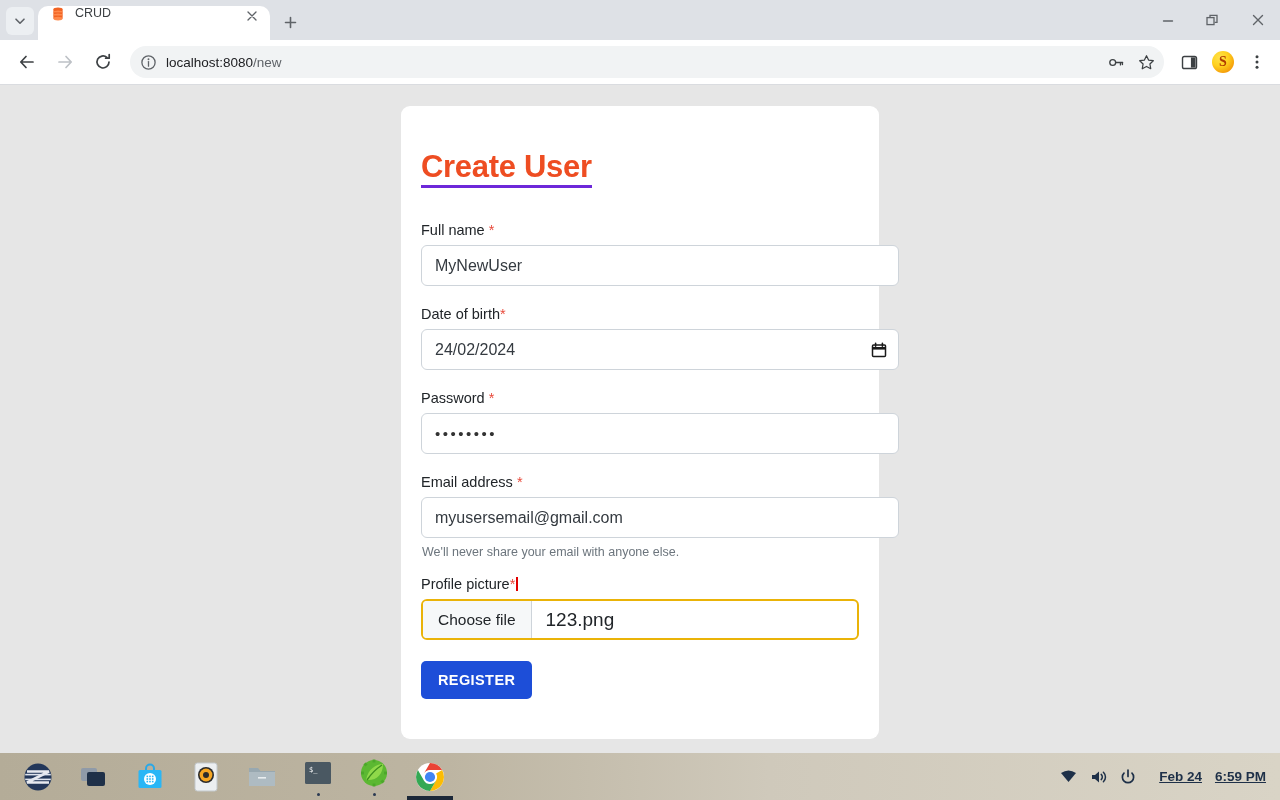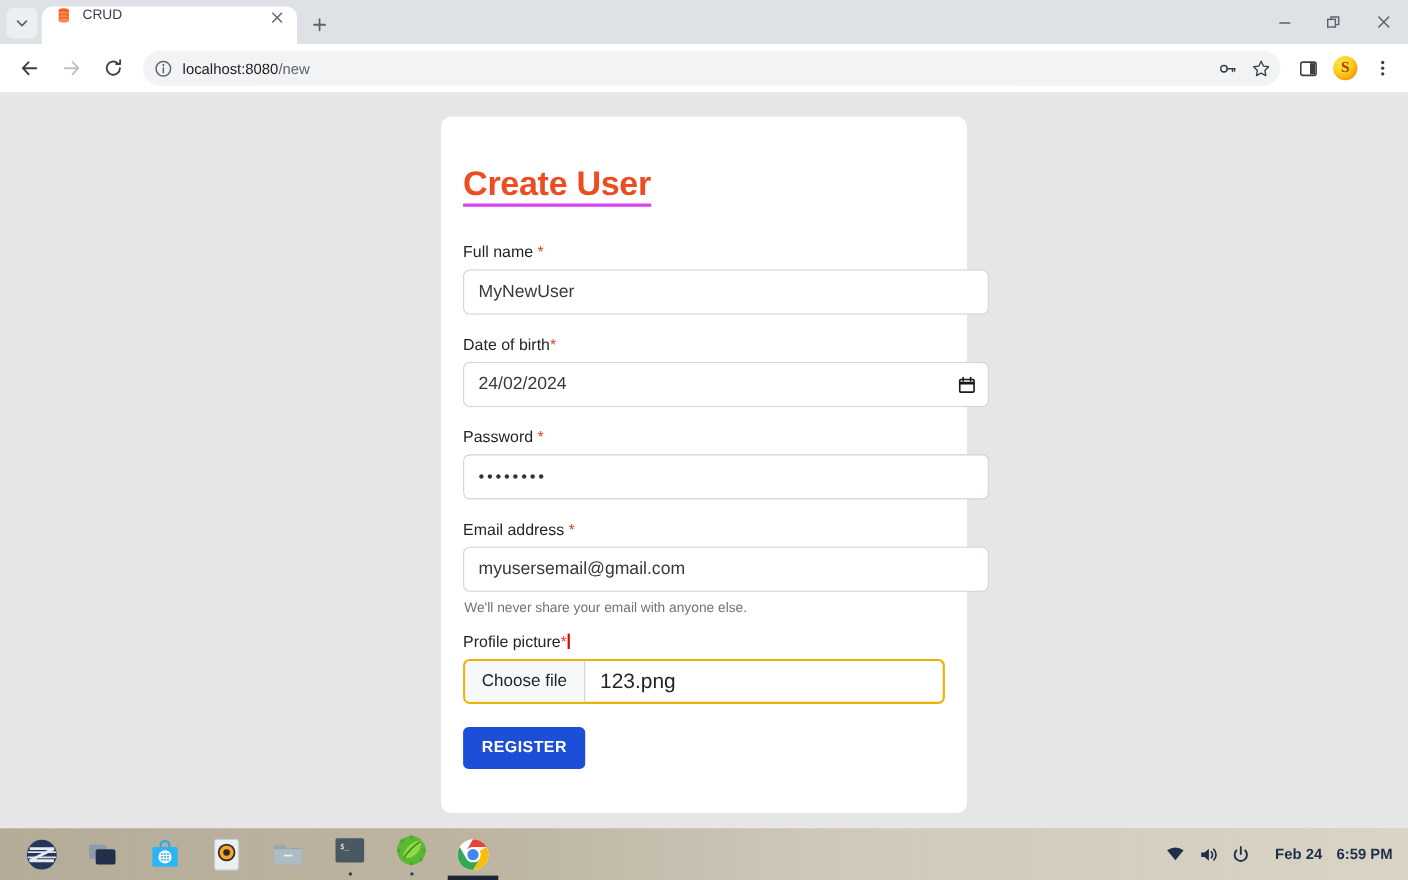--- a/index.html
+++ b/index.html
@@ -66,21 +66,21 @@
   
   .viewport { height: 668px; background: #e6e6e6; overflow: hidden; padding-top: 21px; }
   .card {
     width: 478px; margin: 0 auto; background: #fff; border-radius: 9px;
     padding: 44px 20px 40px 20px; min-height: 622px;
   }
   .card-inner { width: 438px; margin: 0 auto; }
 
   .form-title {
     font-size: 31px; font-weight: bold; color: #ee4d22; letter-spacing: -0.3px;
-    display: inline-block; border-bottom: 3px solid #d946ef; padding-bottom: 1px;
+    display: inline-block; border-bottom: 3px solid #6d28d9; padding-bottom: 1px;
     line-height: 1.1; margin-bottom: 34px;
   }
 
   .field { margin-bottom: 0; }
   .flabel { font-size: 14.5px; color: #212529; display: block; margin-bottom: 7px; }
   .req { color: #e8493a; }
   .caret { display:inline-block; width:1.5px; height:14px; background:#e10000; vertical-align:-2px; margin-left:1px; }
 
   .input {
     width: 478px; height: 41px; border: 1px solid #ced4da; border-radius: 6px;
@@ -119,21 +119,21 @@
   .tb-icons { display: flex; align-items: flex-end; padding-left: 10px; height: 47px; }
   .tb-icon {
     width: 56px; height: 47px; display: flex; flex-direction: column;
     align-items: center; justify-content: center; position: relative;
   }
   .tb-icon .glyph { height: 32px; display:flex; align-items:center; justify-content:center; }
   .dot { width: 3px; height: 3px; border-radius: 50%; background: #2b3a52; margin-top: 4px; }
   .active-bar { width: 46px; height: 4px; background: #1c2838; position:absolute; bottom:0; }
   .tray { margin-left: auto; display: flex; align-items: center; padding-right: 14px; }
   .tray-ico { width: 30px; height: 30px; display:flex; align-items:center; justify-content:center; }
-  .clock { display:flex; align-items:center; margin-left: 16px; font-size: 13.5px; font-weight: bold; color: #1e3048; }
+  .clock { display:flex; align-items:center; margin-left: 16px; font-size: 13.5px; font-weight: bold; color: #1e3048; text-decoration: underline; }
   .clock .date { margin-right: 13px; }
 </style>
 </head>
 <body>
 
 <div class="browser">
 
   <div class="tabstrip">
     <div class="tab-list-btn">
       <svg width="12" height="12" viewBox="0 0 12 12">

